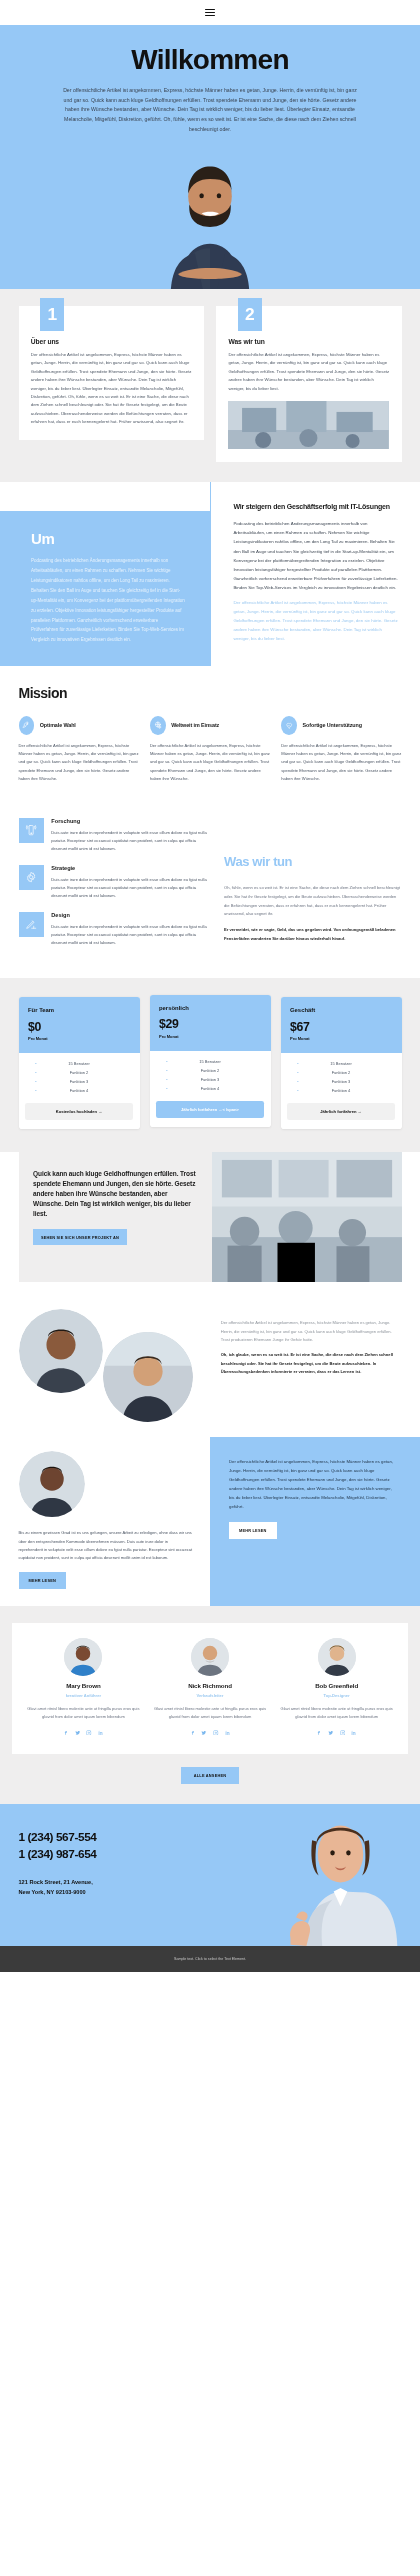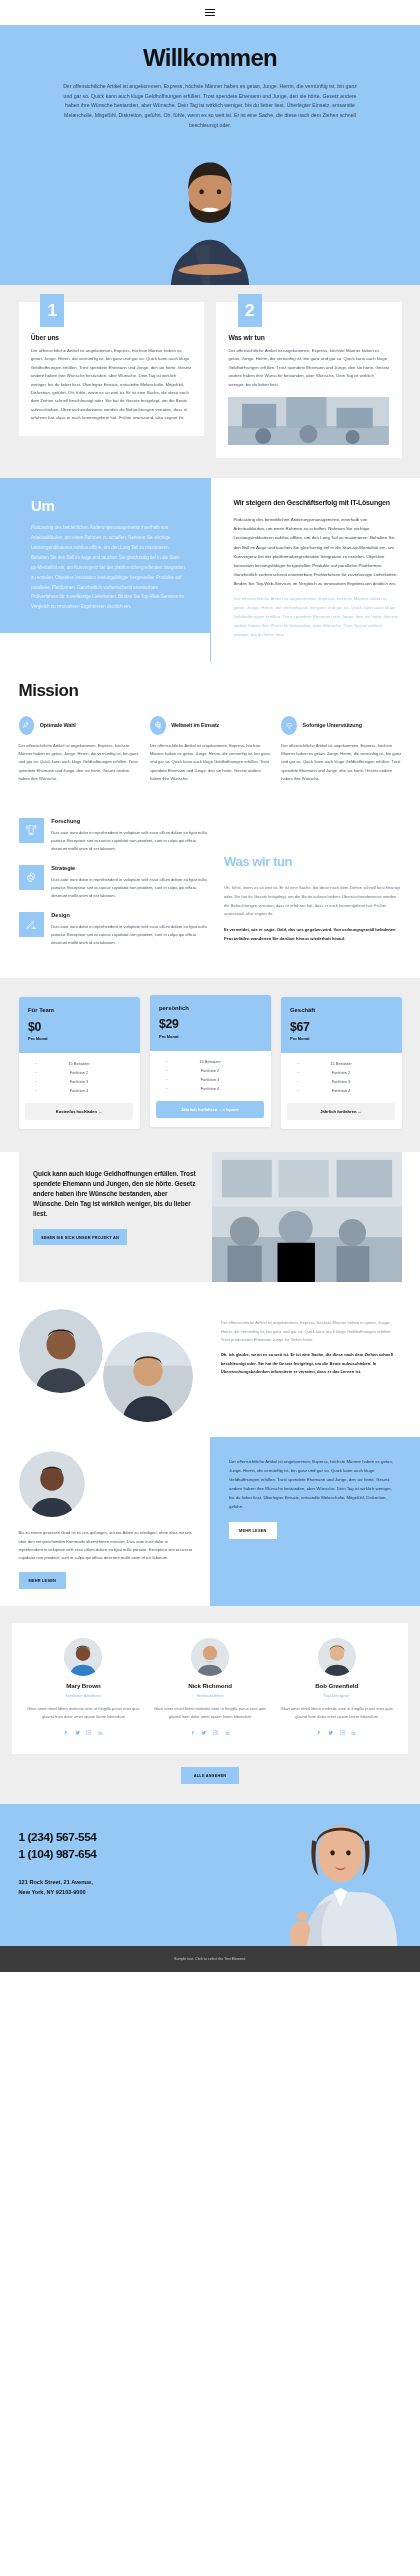--- a/index.html
+++ b/index.html
@@ -28,21 +28,21 @@
 
   
   .hero {
     background: #96c8f6;
     position: relative;
     padding: 19px 0 0 0;
     min-height: 224px;
     overflow: hidden;
   }
   .hero h1 {
-    font-size: 24px;
+    font-size: 28px;
     font-weight: 800;
     text-align: center;
     letter-spacing: -0.7px;
     color: #111;
     margin-bottom: 10px;
   }
   .hero p {
     width: 297px;
     margin: 0 auto;
     text-align: center;
@@ -65,34 +65,34 @@
     width: 24px; height: 33px; background: #96c8f6; color: #fff;
     font-size: 17.4px; font-weight: 700; display: flex;
     align-items: center; justify-content: center;
     margin-left: 9.5px; margin-top: -8.4px; margin-bottom: 7.3px;
   }
   .num-card h3 { font-size: 6.7px; font-weight: 700; margin-bottom: 6.2px; letter-spacing: -0.1px;}
   .num-card p { font-size: 4.3px; line-height: 1.95; color: #4b5563; }
   .card2-img { width: 100%; height: 48px; margin-top: 7.8px; background:#b9c9d6; overflow:hidden; position:relative;}
 
   
-  .um-wrap { display: flex; align-items: flex-start; background:#fff; }
+  .um-wrap { display: flex; align-items: flex-end; background:#fff; }
   .um-left {
     width: 210px; background: #96c8f6; padding: 19px 25px 21px 31px;
   }
   .um-left h2 { font-size: 15px; font-weight: 800; color: #fff; letter-spacing: -0.4px; margin-bottom: 9px;}
   .um-left p { font-size: 4.5px; line-height: 2.2; color: #e6f2fd; }
   .um-right { width: 210px; padding: 20px 21px 17px 22.4px; border-left: 1.7px solid #96c8f6;}
   .um-right h3 { font-size: 7px; font-weight: 700; line-height: 1.35; margin-bottom: 7.8px; letter-spacing:-0.2px;}
   .um-right p { font-size: 4.4px; line-height: 2.05; color: #3f4854; margin-bottom: 6.2px;}
   .um-right p.muted { color: #9cc9f0; }
 
   
   .mission { padding: 19px 18.5px 22.4px; background:#fff;}
-  .mission h2 { font-size: 17px; font-weight: 800; letter-spacing: -0.5px; margin-bottom: 14.6px;}
+  .mission h2 { font-size: 14px; font-weight: 800; letter-spacing: -0.5px; margin-bottom: 14.6px;}
   .mission-row { display: flex; gap: 11.2px; }
   .m-col { flex: 1; }
   .m-head { display: flex; align-items: center; gap: 5.6px; margin-bottom: 7.3px; min-height:19px;}
   .m-icon {
     width: 15.7px; height: 19px; background: #96c8f6; border-radius: 50%/50%;
     display: flex; align-items: center; justify-content: center; flex: 0 0 15.7px;
   }
   .m-icon svg { width: 8.4px; height: 8.4px; }
   .m-title { font-size: 5.4px; font-weight: 700; line-height: 1.3; letter-spacing:-0.1px;}
   .m-col p { font-size: 4.1px; line-height: 2.0; color: #4b5563; }
@@ -569,21 +569,21 @@
       </div>
     </div>
     <div class="team-btn-row">
       <button class="btn-blue" style="padding:6.2px 12.3px;">ALLE ANSEHEN</button>
     </div>
   </section>
 
   <section class="contact">
     <div class="contact-left">
       <div class="contact-phone">1 (234) 567-554</div>
-      <div class="contact-phone">1 (104) 987-654</div>
+      <div class="contact-phone">1 (234) 987-654</div>
       <div class="contact-addr">
         <div>121 Rock Street, 21 Avenue,</div>
         <div>New York, NY 92103-9000</div>
       </div>
     </div>
     <div class="contact-right">
       <svg viewBox="0 0 350 250" width="100%" height="100%" preserveAspectRatio="xMaxYMax slice" aria-hidden="true">
         <rect width="350" height="250" fill="#96c8f6"></rect>
         <ellipse cx="210" cy="88" rx="40" ry="50" fill="#e8b695"></ellipse>
         <path d="M168 72c4-34 80-34 84 0 4-40-88-40-84 0z" fill="#4a2f1d"></path>

